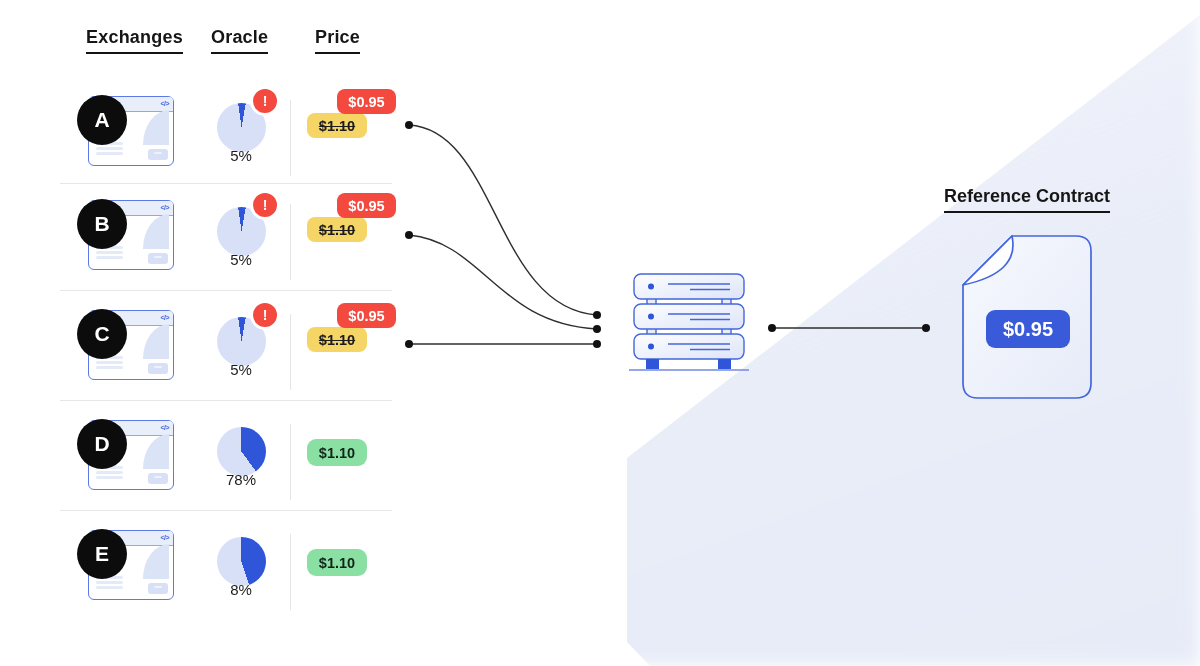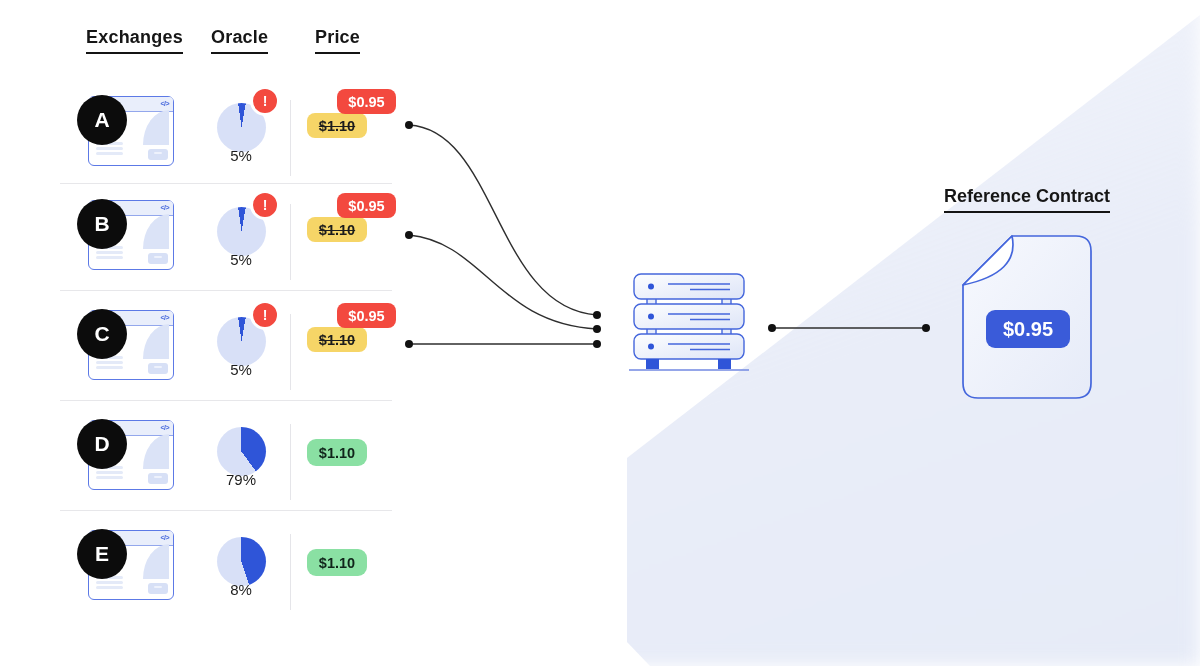--- a/index.html
+++ b/index.html
@@ -175,21 +175,21 @@
       <div class="b-line" style="top:45px;"></div>
         <div class="b-line" style="top:50px;"></div>
       <div class="b-line" style="top:55px;"></div>
       <div class="b-chart"></div>
       <div class="b-btn">
           <i></i>
         </div>
     </div>
     <div class="letter">D</div>
     <div class="pie" style="background: conic-gradient(rgb(47, 85, 216) 0deg, rgb(47, 85, 216) 40%, rgb(216, 224, 247) 0deg);"></div>
-    <div class="pie-label">79%</div>
+    <div class="pie-label">78%</div>
     <div class="badge green" style="background: rgb(138, 224, 163);">$1.10</div>
   </div>
 
   <div class="row" style="top:520px;">
     <div class="vdiv"></div>
     <div class="browser">
       <div class="b-head">
           <div class="b-code">&lt;/&gt;</div>
         </div>
       <div class="b-line" style="top:20px;"></div>

